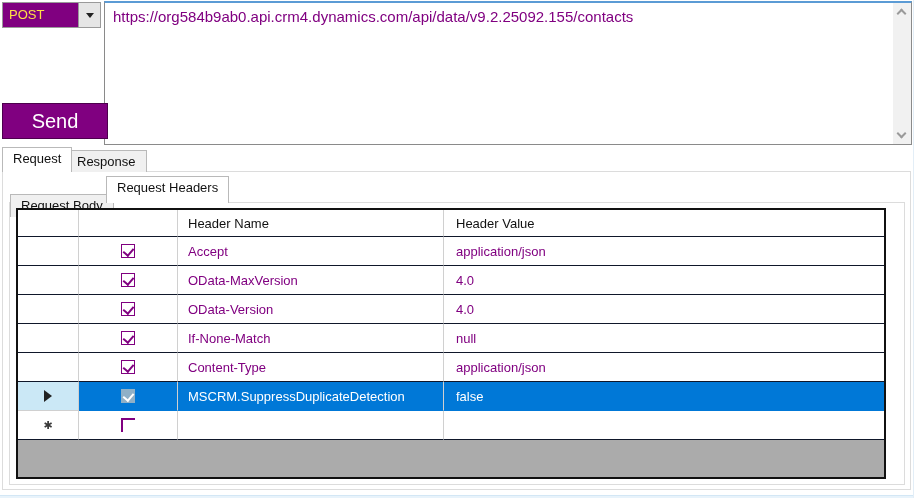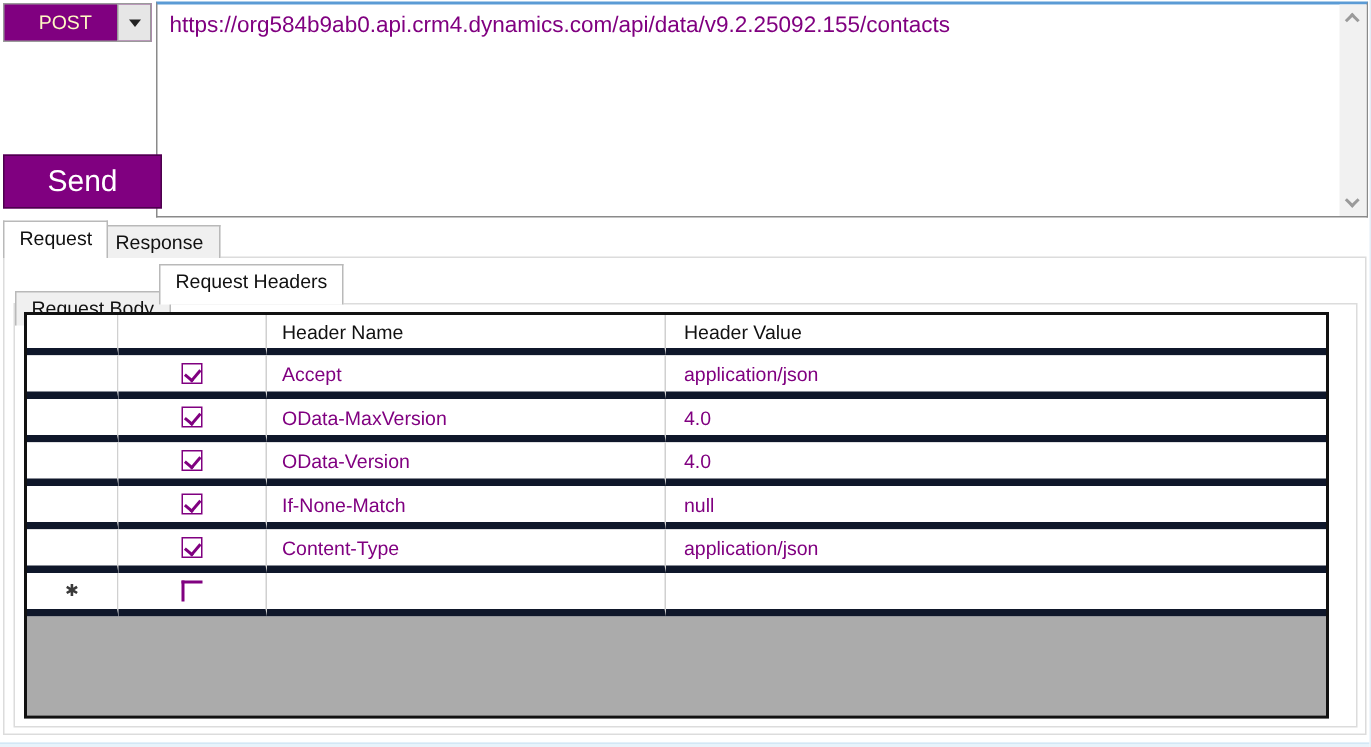--- a/index.html
+++ b/index.html
@@ -9,22 +9,22 @@
     background:#fff; overflow:hidden;
     font-family:"Liberation Sans", sans-serif;
     border-right:1px solid #e3eef7;
   }
   
   .method-combo {
     position:absolute; left:2px; top:2px; width:99px; height:26px;
     border:1px solid #9a9a9a; background:#800080; display:flex;
   }
   .method-value {
-    flex:1; color:#fef9c3; font-size:13px; line-height:24px; padding-left:6px;
-    overflow:hidden; white-space:nowrap;text-align:center;
+    flex:1; color:#fde047; font-size:13px; line-height:24px; padding-left:6px;
+    overflow:hidden; white-space:nowrap;
   }
   .combo-btn {
     width:22px; background:#e6e6e6; border-left:1px solid #9a9a9a;
     display:flex; align-items:center; justify-content:center;
   }
   .arrow-down {
     width:0; height:0; border-left:4px solid transparent;
     border-right:4px solid transparent; border-top:5px solid #222;
   }
   
@@ -69,21 +69,21 @@
     border:1px solid #dcdcdc; background:#fff;
   }
   
   .grid {
     position:absolute; left:16px; top:208px; width:870px; height:271px;
     border:2px solid #111; background:#ababab; overflow:hidden;
   }
   .g-row { display:flex; height:29px; background:#fff; }
   .g-row.header { height:27px; }
   .g-cell {
-    border-right:1px solid #d0d0d0; border-bottom:5px solid #0f172a;
+    border-right:1px solid #d0d0d0; border-bottom:1px solid #0f172a;
     font-size:13px; display:flex; align-items:center; overflow:hidden;
     white-space:nowrap; background:#fff;
   }
   .c-sel  { width:61px;  justify-content:center; }
   .c-chk  { width:99px;  justify-content:center; }
   .c-name { width:266px; padding-left:10px; color:#800080; }
   .c-val  { flex:1; border-right:none; padding-left:12px; color:#800080; }
   .header .c-name, .header .c-val { color:#111; }
   .g-row.selected .g-cell { background:#0078d7; border-bottom-color:#0078d7; }
   .g-row.selected .c-name, .g-row.selected .c-val { color:#fff; }
@@ -184,20 +184,30 @@
         <div class="g-cell c-val">null</div>
       </div>
       <div class="g-row">
         <div class="g-cell c-sel"></div>
         <div class="g-cell c-chk">
           <span class="cb checked"></span>
         </div>
         <div class="g-cell c-name">Content-Type</div>
         <div class="g-cell c-val">application/json</div>
       </div>
+      <div class="g-row selected">
+        <div class="g-cell c-sel">
+          <span class="row-arrow"></span>
+        </div>
+        <div class="g-cell c-chk">
+          <span class="cb checked"></span>
+        </div>
+        <div class="g-cell c-name">MSCRM.SuppressDuplicateDetection</div>
+        <div class="g-cell c-val">false</div>
+      </div>
       <div class="g-row">
         <div class="g-cell c-sel">
           <span class="row-star">✱</span>
         </div>
         <div class="g-cell c-chk">
           <span class="cb unchecked"></span>
         </div>
         <div class="g-cell c-name"></div>
         <div class="g-cell c-val"></div>
       </div>

